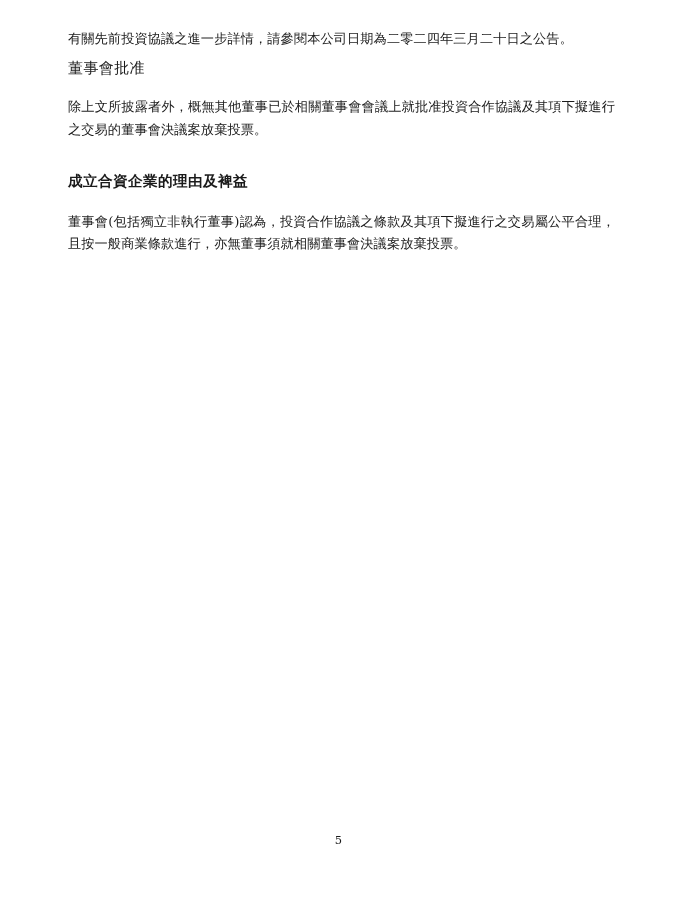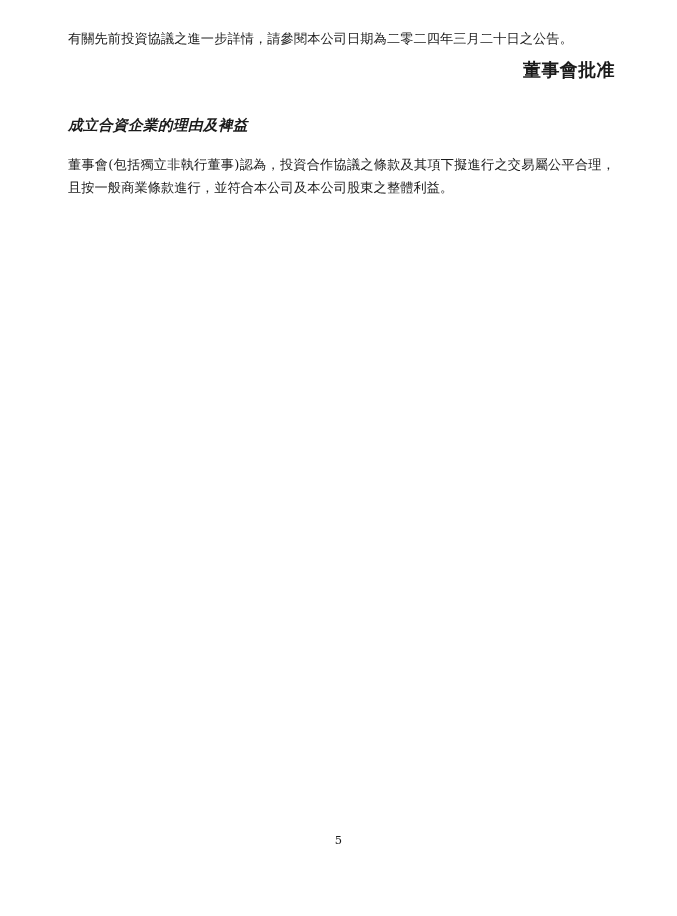--- a/index.html
+++ b/index.html
@@ -24,34 +24,32 @@
   }
   .para {
     font-size: 13.2px;
     line-height: 1.72;
     text-align: justify;
     text-justify: inter-character;
     margin: 0 0 19px 0;
     letter-spacing: 0.1px;
   }
   .heading {
-    font-size: 18px;
-    font-weight: bold;
+    font-size: 15px;
+    font-weight: normal;
     line-height: 1.6;
     margin: 26px 0 16px 0;
     letter-spacing: 0.4px;
-    text-align: right;
   }
   .heading-2 {
     font-size: 14.6px;
     font-weight: bold;
     line-height: 1.6;
     margin: 28px 0 18px 0;
     letter-spacing: 0.4px;
-    font-style: italic;
   }
   .spacer-top {
     height: 2px;
   }
   .page-number {
     position: absolute;
     left: 0;
     right: 0;
     top: 833px;
     text-align: center;
@@ -63,21 +61,22 @@
 </head>
 <body>
 
 <div class="page">
 
   <p class="para spacer-top">有關先前投資協議之進一步詳情，請參閱本公司日期為二零二四年三月二十日之公告。</p>
 
   <h2 class="heading">董事會批准</h2>
 
 
+  <p class="para">除上文所披露者外，概無其他董事已於相關董事會會議上就批准投資合作協議及其項下擬進行之交易的董事會決議案放棄投票。</p>
 
   <h2 class="heading-2">成立合資企業的理由及裨益</h2>
 
 
-  <p class="para">董事會(包括獨立非執行董事)認為，投資合作協議之條款及其項下擬進行之交易屬公平合理，且按一般商業條款進行，並符合本公司及本公司股東之整體利益。</p>
+  <p class="para">董事會(包括獨立非執行董事)認為，投資合作協議之條款及其項下擬進行之交易屬公平合理，且按一般商業條款進行，亦無董事須就相關董事會決議案放棄投票。</p>
 
   <div class="page-number">5</div>
 
 </div>
 
 </body></html>

